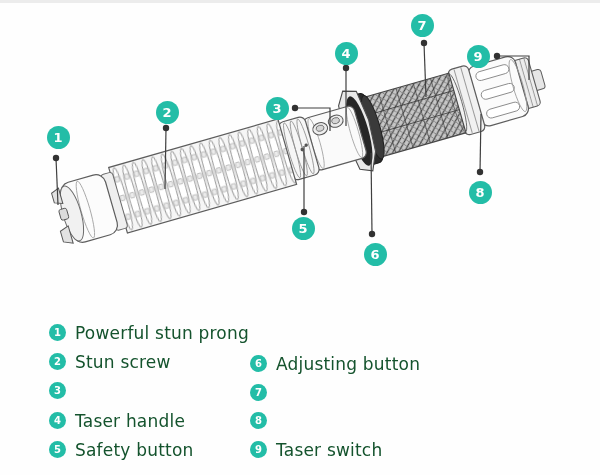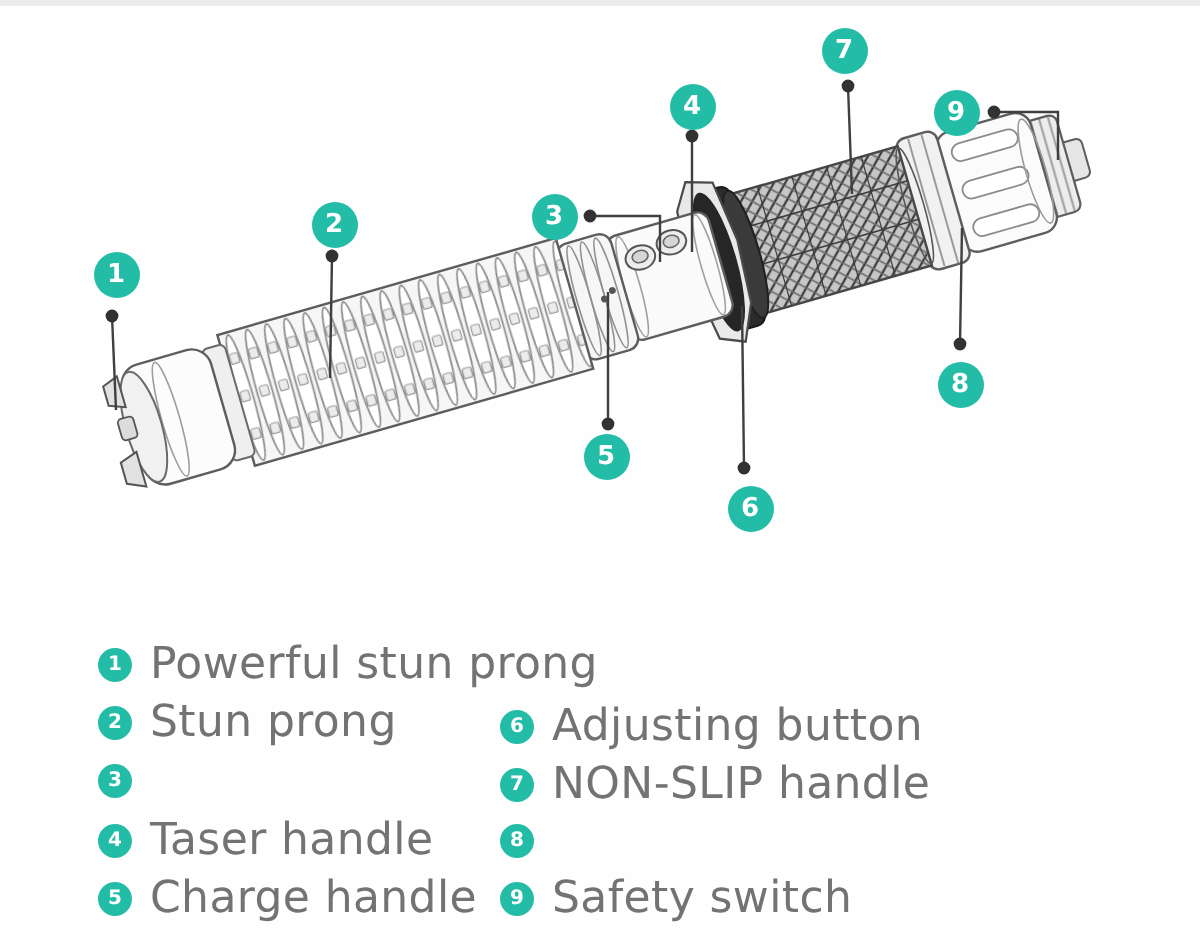--- a/index.html
+++ b/index.html
@@ -19,21 +19,21 @@
   .legend{position:absolute;left:0;top:0;width:600px;height:475px;}
   .legend-item{
     position:absolute;display:flex;align-items:center;gap:9px;height:23px;
   }
   .legend-badge{
     width:17px;height:17px;border-radius:50%;background:#23bda7;color:#ffffff;
     display:flex;align-items:center;justify-content:center;
     font-size:10px;font-weight:bold;line-height:1;flex:0 0 17px;
   }
   .legend-label{
-    color:#737373;font-size:22px;font-weight:400;letter-spacing:0.2px;white-space:nowrap;
+    color:#14532d;font-size:17px;font-weight:400;letter-spacing:0.2px;white-space:nowrap;
   }
 </style>
 </head>
 <body>
 
 <div class="stage">
   <div class="top-edge"></div>
 
   <svg class="art" width="600" height="475" viewBox="0 0 600 475">
     <defs>
@@ -170,42 +170,41 @@
   <div class="callout-badge" style="left:468.5px;top:180.5px">8</div>
   <div class="callout-badge" style="left:466.5px;top:44.5px">9</div>
 
   <div class="legend">
     <div class="legend-item" style="left:49px;top:321px">
       <span class="legend-badge">1</span>
       <span class="legend-label">Powerful stun prong</span>
     </div>
     <div class="legend-item" style="left:49px;top:350px">
       <span class="legend-badge">2</span>
-      <span class="legend-label">Stun prong</span>
+      <span class="legend-label">Stun screw</span>
     </div>
     <div class="legend-item" style="left:49px;top:379px">
       <span class="legend-badge">3</span>
     </div>
     <div class="legend-item" style="left:49px;top:409px">
       <span class="legend-badge">4</span>
       <span class="legend-label">Taser handle</span>
     </div>
     <div class="legend-item" style="left:49px;top:438px">
       <span class="legend-badge">5</span>
-      <span class="legend-label">Charge handle</span>
+      <span class="legend-label">Safety button</span>
     </div>
     <div class="legend-item" style="left:250px;top:352px">
       <span class="legend-badge">6</span>
       <span class="legend-label">Adjusting button</span>
     </div>
     <div class="legend-item" style="left:250px;top:381px">
       <span class="legend-badge">7</span>
-      <span class="legend-label">NON-SLIP handle</span>
     </div>
     <div class="legend-item" style="left:250px;top:409px">
       <span class="legend-badge">8</span>
     </div>
     <div class="legend-item" style="left:250px;top:438px">
       <span class="legend-badge">9</span>
-      <span class="legend-label">Safety switch</span>
+      <span class="legend-label">Taser switch</span>
     </div>
   </div>
 </div>
 
 </body></html>

